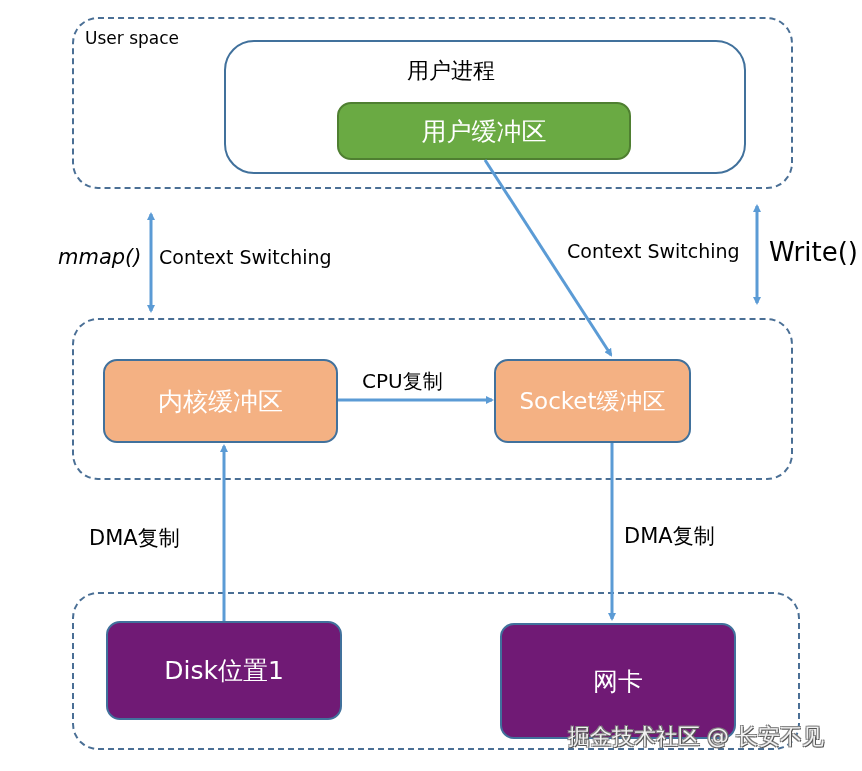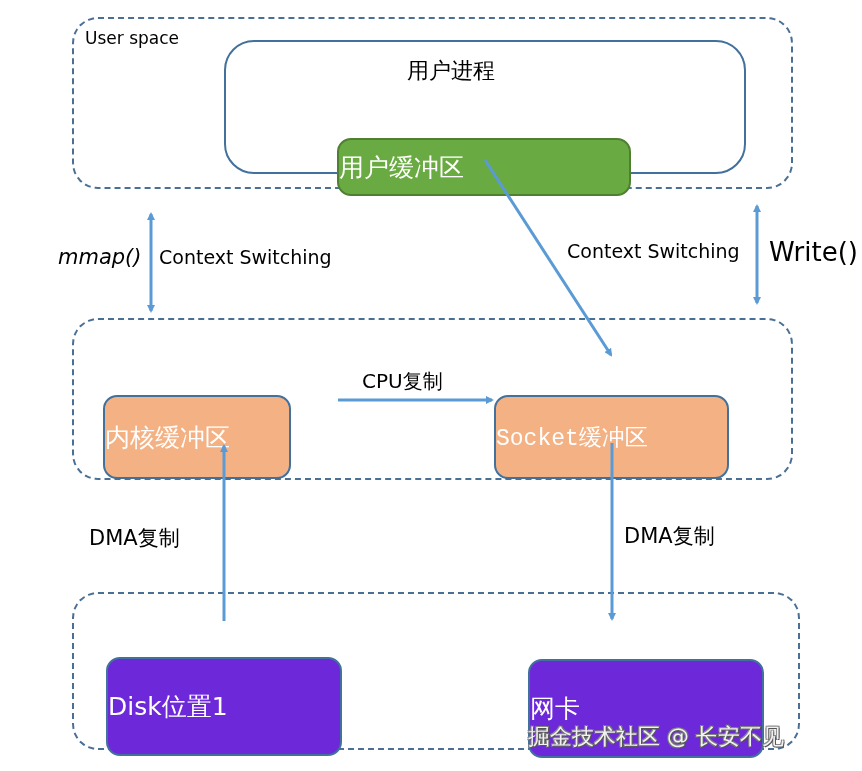--- a/index.html
+++ b/index.html
@@ -1,22 +1,22 @@
 <!DOCTYPE html>
 <html><head>
 <meta charset="utf-8">
 <style>
   html, body { margin: 0; padding: 0; background: #ffffff; }
   body { width: 862px; height: 771px; position: relative; overflow: hidden;
          font-family: "DejaVu Sans", "Liberation Sans", sans-serif; }
   .region { position: absolute; border: 2px dashed #4a6f95; border-radius: 26px; box-sizing: border-box; }
   .box { position: absolute; box-sizing: border-box; border-radius: 14px; display: flex;
-         align-items: center; justify-content: flex-start; color: #ffffff; font-size: 25px; margin-top: 36px; }
+         align-items: center; justify-content: center; color: #ffffff; font-size: 25px; }
   .green-dark { background: #6aaa43; border: 2px solid #4f7f31; }
-  .green-light { background: #6d28d9; border: 2px solid #41719c; }
+  .green-light { background: #701a75; border: 2px solid #41719c; }
   .orange { background: #f4b183; border: 2px solid #41719c; }
   .process { position: absolute; box-sizing: border-box; border: 2px solid #41719c; border-radius: 30px; background: #fff; }
   .label { position: absolute; color: #000; white-space: nowrap; }
   svg.arrows { position: absolute; left: 0; top: 0; }
   .watermark { position: absolute; font-size: 22px; color: #f2f2f2;
                text-shadow: 1px 1px 0 #555, -1px -1px 0 #888, 1px -1px 0 #777, -1px 1px 0 #777; white-space: nowrap; }
 </style>
 </head>
 <body>
 
@@ -26,33 +26,33 @@
 <div class="region" style="left:72px; top:318px; width:721px; height:162px;"></div>
 <div class="region" style="left:72px; top:592px; width:728px; height:158px;"></div>
 
 <div class="process" style="left:224px; top:40px; width:522px; height:134px;"></div>
 <div class="label" style="left:407px; top:56px; font-size:22px;">用户进程</div>
 
 <div class="box green-dark" style="left:337px; top:102px; width:294px; height:58px;">
   <span>用户缓冲区</span>
 </div>
 
-<div class="box orange" style="left:103px; top:359px; width:188px; height:84px;">
+<div class="box orange" style="left:103px; top:359px; width:235px; height:84px;">
   <span>内核缓冲区</span>
 </div>
 
-<div class="box orange" style="left:494px; top:359px; width:235px; height:84px; font-size:23px;font-family:Liberation Mono, monospace;">
+<div class="box orange" style="left:494px; top:359px; width:197px; height:84px; font-size:23px;">
   <span>Socket缓冲区</span>
 </div>
 
 <div class="box green-light" style="left:106px; top:621px; width:236px; height:99px;">
   <span>Disk位置1</span>
 </div>
 
-<div class="box green-light" style="left:528px; top:623px; width:236px; height:99px;">
+<div class="box green-light" style="left:500px; top:623px; width:236px; height:116px;">
   <span>网卡</span>
 </div>
 
 <svg class="arrows" width="862" height="771">
   <defs>
     <marker id="ah" markerWidth="8" markerHeight="8" refX="6" refY="4" orient="auto" markerUnits="userSpaceOnUse">
       <path d="M0,0 L8,4 L0,8 Z" fill="#5b9bd5"></path>
     </marker>
     <marker id="ahs" markerWidth="8" markerHeight="8" refX="2" refY="4" orient="auto" markerUnits="userSpaceOnUse">
       <path d="M8,0 L0,4 L8,8 Z" fill="#5b9bd5"></path>
@@ -73,13 +73,13 @@
 </svg>
 
 <div class="label" style="left:58px; top:245px; font-size:21px;font-style:italic;">mmap()</div>
 <div class="label" style="left:159px; top:246px; font-size:19px;">Context Switching</div>
 <div class="label" style="left:567px; top:240px; font-size:19px;">Context Switching</div>
 <div class="label" style="left:769px; top:237px; font-size:26px;">Write()</div>
 <div class="label" style="left:362px; top:368px; font-size:20px;">CPU复制</div>
 <div class="label" style="left:89px; top:524px; font-size:21px;">DMA复制</div>
 <div class="label" style="left:624px; top:522px; font-size:21px;">DMA复制</div>
 
-<div class="watermark" style="left:528px; top:722px;">掘金技术社区 @ 长安不见</div>
+<div class="watermark" style="left:568px; top:722px;">掘金技术社区 @ 长安不见</div>
 
 </body></html>

